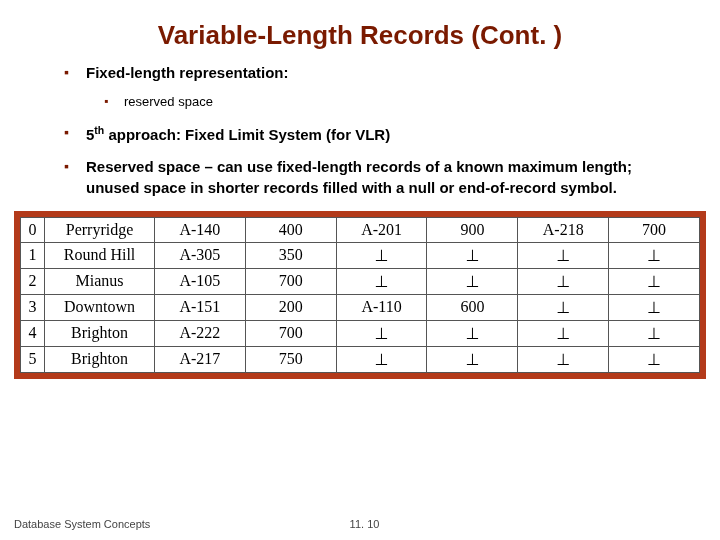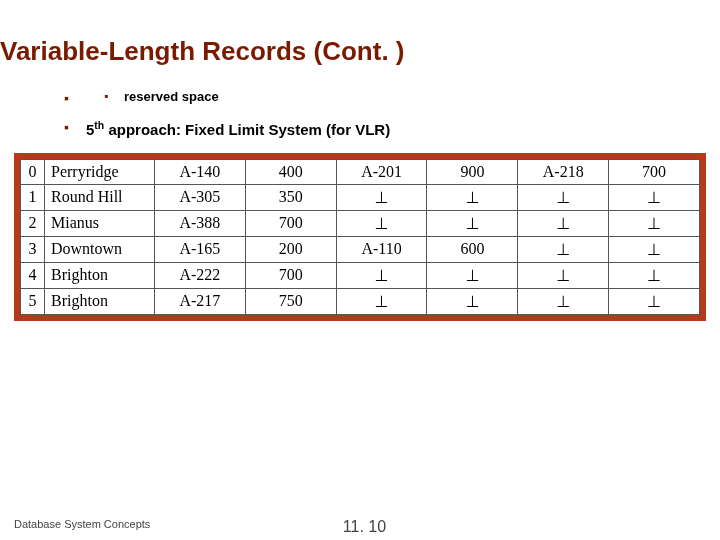--- a/index.html
+++ b/index.html
@@ -5,26 +5,26 @@
   * { margin: 0; padding: 0; box-sizing: border-box; }
   body {
     width: 720px;
     height: 540px;
     background: #ffffff;
     font-family: Arial, Helvetica, sans-serif;
     position: relative;
     overflow: hidden;
   }
   .title {
+    text-align: center;
     font-size: 26px;
     font-weight: bold;
     color: #7a1a00;
     padding-top: 20px;
     padding-bottom: 12px;
-    margin-top: 16px;
   }
   .content {
     padding: 0 40px 0 64px;
   }
   .bullets-l1 > li {
     list-style: none;
     position: relative;
     font-size: 15px;
     font-weight: bold;
     color: #000;
@@ -41,21 +41,21 @@
     font-size: 14px;
   }
   .bullets-l2 {
     margin-top: 10px;
     padding-left: 18px;
   }
   .bullets-l2 > li {
     list-style: none;
     position: relative;
     font-size: 13px;
-    font-weight: bold;
+    font-weight: normal;
     color: #000;
     margin-bottom: 10px;
     padding-left: 20px;
     line-height: 1.3;
   }
   .bullets-l2 > li::before {
     content: "▪";
     position: absolute;
     left: 0;
     top: 0;
@@ -77,56 +77,59 @@
     border: 1px solid #555;
     font-family: "Times New Roman", Times, serif;
     font-size: 16px;
     color: #000;
     padding: 3px 6px;
     text-align: center;
     height: 22px;
     white-space: nowrap;
   }
   td.idx { width: 24px; }
-  td.name { width: 110px; text-align: left; }
+  td.name { width: 110px; text-align: center; }
   .bot { font-family: Arial, sans-serif; font-size: 16px; }
   .footer {
     position: absolute;
     bottom: 10px;
     left: 14px;
     right: 5px;
     display: flex;
+    align-items: flex-end;
   }
   .footer-left {
     font-size: 11px;
     color: #444;
   }
   .footer-center {
     position: absolute;
     left: 50%;
     transform: translateX(-50%);
-    font-size: 16px;
+    font-size: 11px;
     color: #444;
   }
 </style>
 </head>
 <body>
 
 <div class="title">Variable-Length Records (Cont. )</div>
 
 <div class="content">
   <ul class="bullets-l1">
     <li>
+      <span>Fixed-length representation:</span>
       <ul class="bullets-l2">
         <li>reserved space</li>
       </ul>
     </li>
     <li>
       <span>5</span><sup>th</sup><span> approach: Fixed Limit System (for VLR)</span>
     </li>
+    <li>Reserved space – can use fixed-length records of a known maximum length; unused space in shorter records filled with a null or end-of-record symbol.</li>
   </ul>
 </div>
 
 <div class="table-frame">
   <table>
     <tbody>
         <tr>
       <td class="idx">0</td>
       <td class="name">Perryridge</td>
       <td>A-140</td>
@@ -142,31 +145,31 @@
       <td>A-305</td>
       <td>350</td>
       <td class="bot">⊥</td>
       <td class="bot">⊥</td>
       <td class="bot">⊥</td>
       <td class="bot">⊥</td>
     </tr>
     <tr>
       <td class="idx">2</td>
       <td class="name">Mianus</td>
-      <td>A-388</td>
+      <td>A-105</td>
       <td>700</td>
       <td class="bot">⊥</td>
       <td class="bot">⊥</td>
       <td class="bot">⊥</td>
       <td class="bot">⊥</td>
     </tr>
     <tr>
       <td class="idx">3</td>
       <td class="name">Downtown</td>
-      <td>A-165</td>
+      <td>A-151</td>
       <td>200</td>
       <td>A-110</td>
       <td>600</td>
       <td class="bot">⊥</td>
       <td class="bot">⊥</td>
     </tr>
     <tr>
       <td class="idx">4</td>
       <td class="name">Brighton</td>
       <td>A-222</td>

